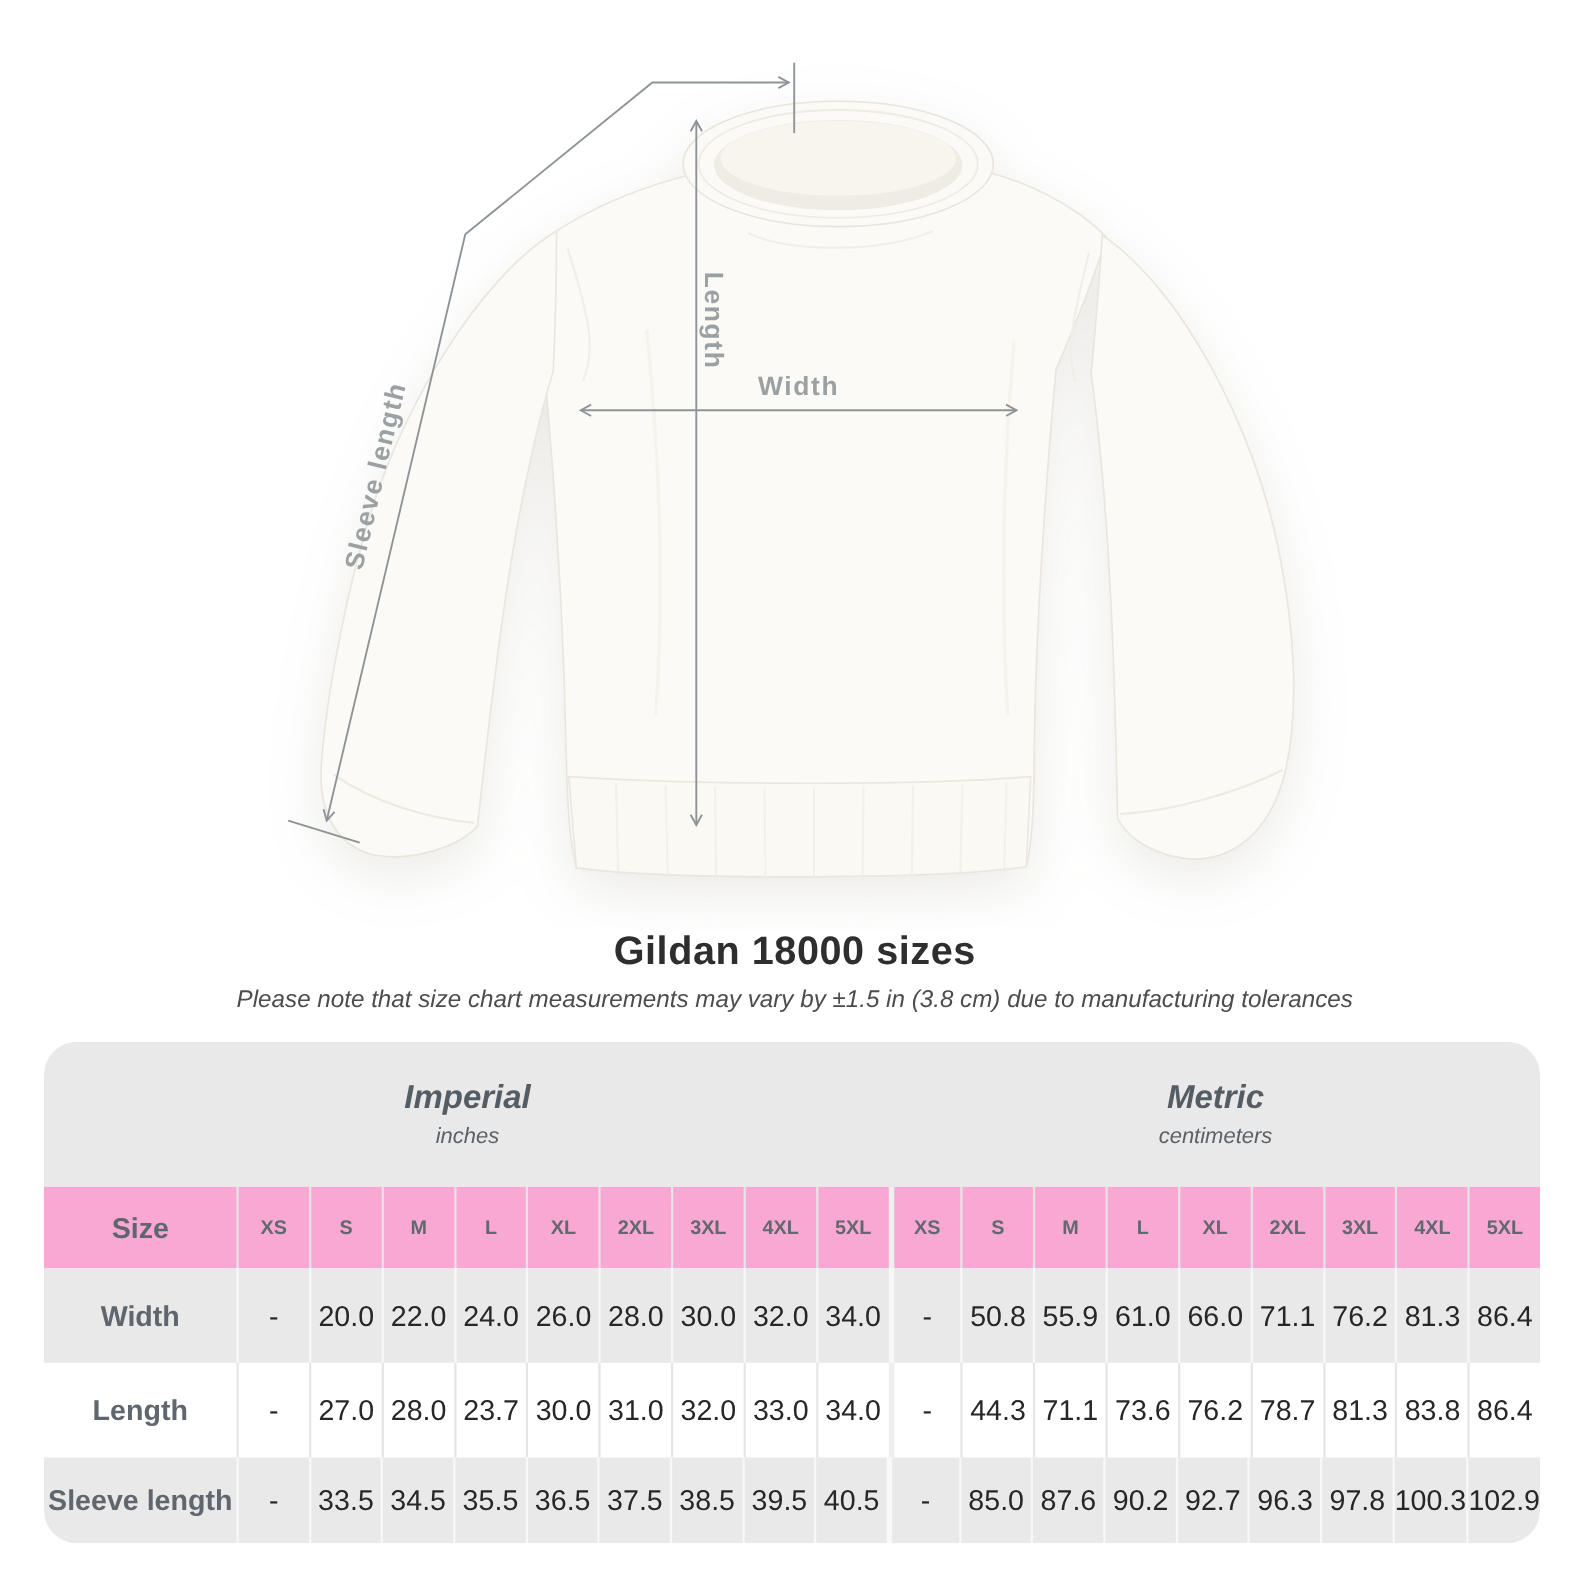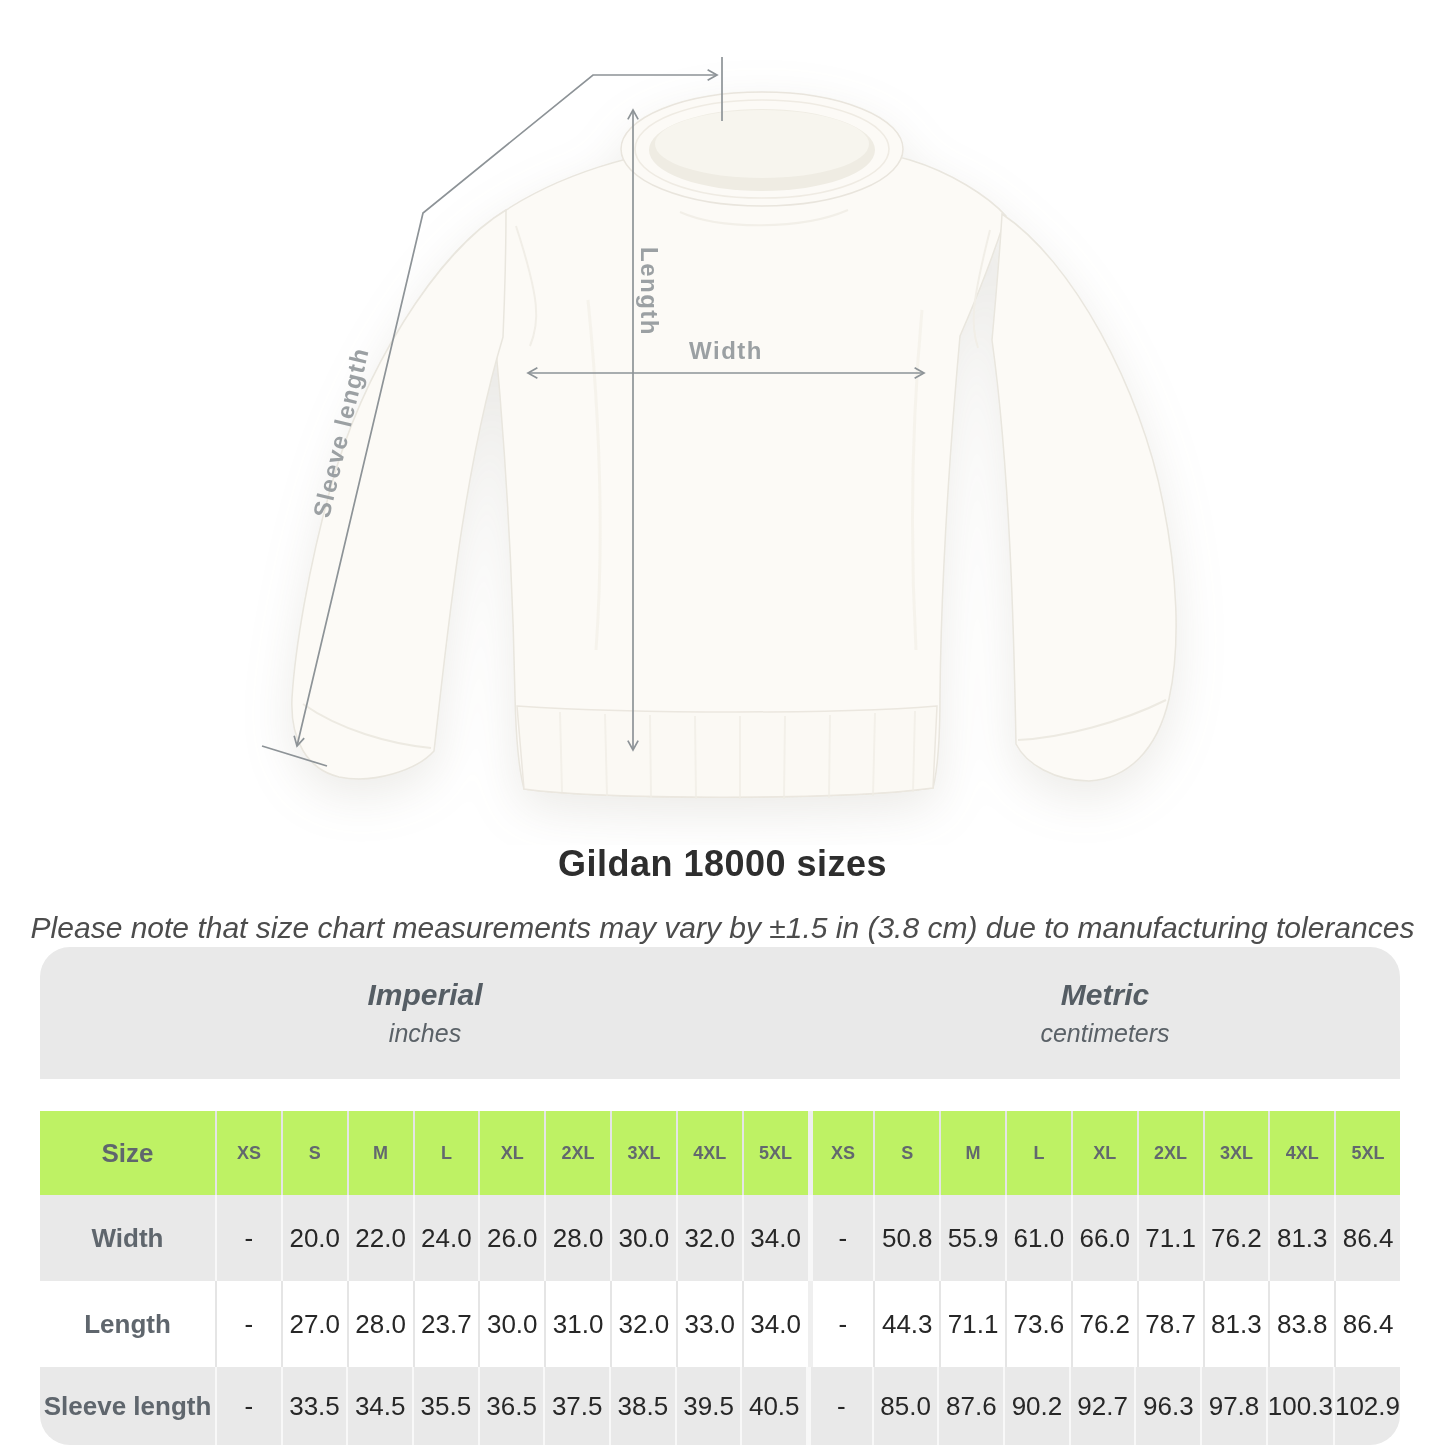--- a/index.html
+++ b/index.html
@@ -8,30 +8,30 @@
 
   
   .diagram{position:absolute;left:0;top:0;width:1445px;height:845px;display:block;}
   .garment{filter:drop-shadow(0 16px 24px rgba(110,100,80,0.13));}
   .m-line{fill:none;}
   .m-label{font-weight:bold;letter-spacing:1.5px;font-size:24px;}
 
   
   .title-wrap{position:absolute;left:0;top:843px;width:1445px;text-align:center;}
   .page-title{margin:0;font-size:36px;font-weight:bold;color:#2e2e2e;letter-spacing:.5px;}
-  .note{margin:26px 0 0 0;font-size:30px;font-style:italic;color:#4c4c4c;}
+  .note{margin:10px 0 0 0;font-size:22px;font-style:italic;color:#4c4c4c;}
 
   
   .sizetable{position:absolute;left:40px;top:947px;width:1360px;border-radius:30px;overflow:hidden;background:#ffffff;}
   .thead{display:grid;grid-template-columns:770px 590px;background:#e9e9e9;height:132px;}
   .th{display:flex;flex-direction:column;align-items:center;justify-content:center;}
   .sys{font-size:30px;font-weight:bold;font-style:italic;color:#555d64;}
-  .unit{font-size:25px;font-style:italic;color:#5a6167;margin-top:7px;}
+  .unit{font-size:20px;font-style:italic;color:#5a6167;margin-top:7px;}
   .row{display:grid;grid-template-columns:175px repeat(18,1fr);}
-  .row.r-size{height:84px;background:#bef264;margin-top:32px;}
+  .row.r-size{height:74px;background:#f9a8d4;}
   .row.r-width{height:86px;background:#e9e9e9;}
   .row.r-length{height:86px;background:#ffffff;}
   .row.r-sleeve{height:78px;background:#e9e9e9;}
   .c{display:flex;align-items:center;justify-content:center;font-size:26px;color:#272727;box-sizing:border-box;}
   .row .c + .c{border-left:2px solid #e5e5e5;}
   .row.r-width .c + .c, .row.r-sleeve .c + .c{border-left-color:#f8f8f8;}
   .c.msep{border-left-width:5px !important;border-left-color:#efefef !important;}
   .row.r-width .c.msep, .row.r-sleeve .c.msep{border-left-color:#f8f8f8 !important;}
   .lbl{font-weight:bold;color:#5f666d;}
   .hd{font-weight:bold;color:#62686e;font-size:18px;}

